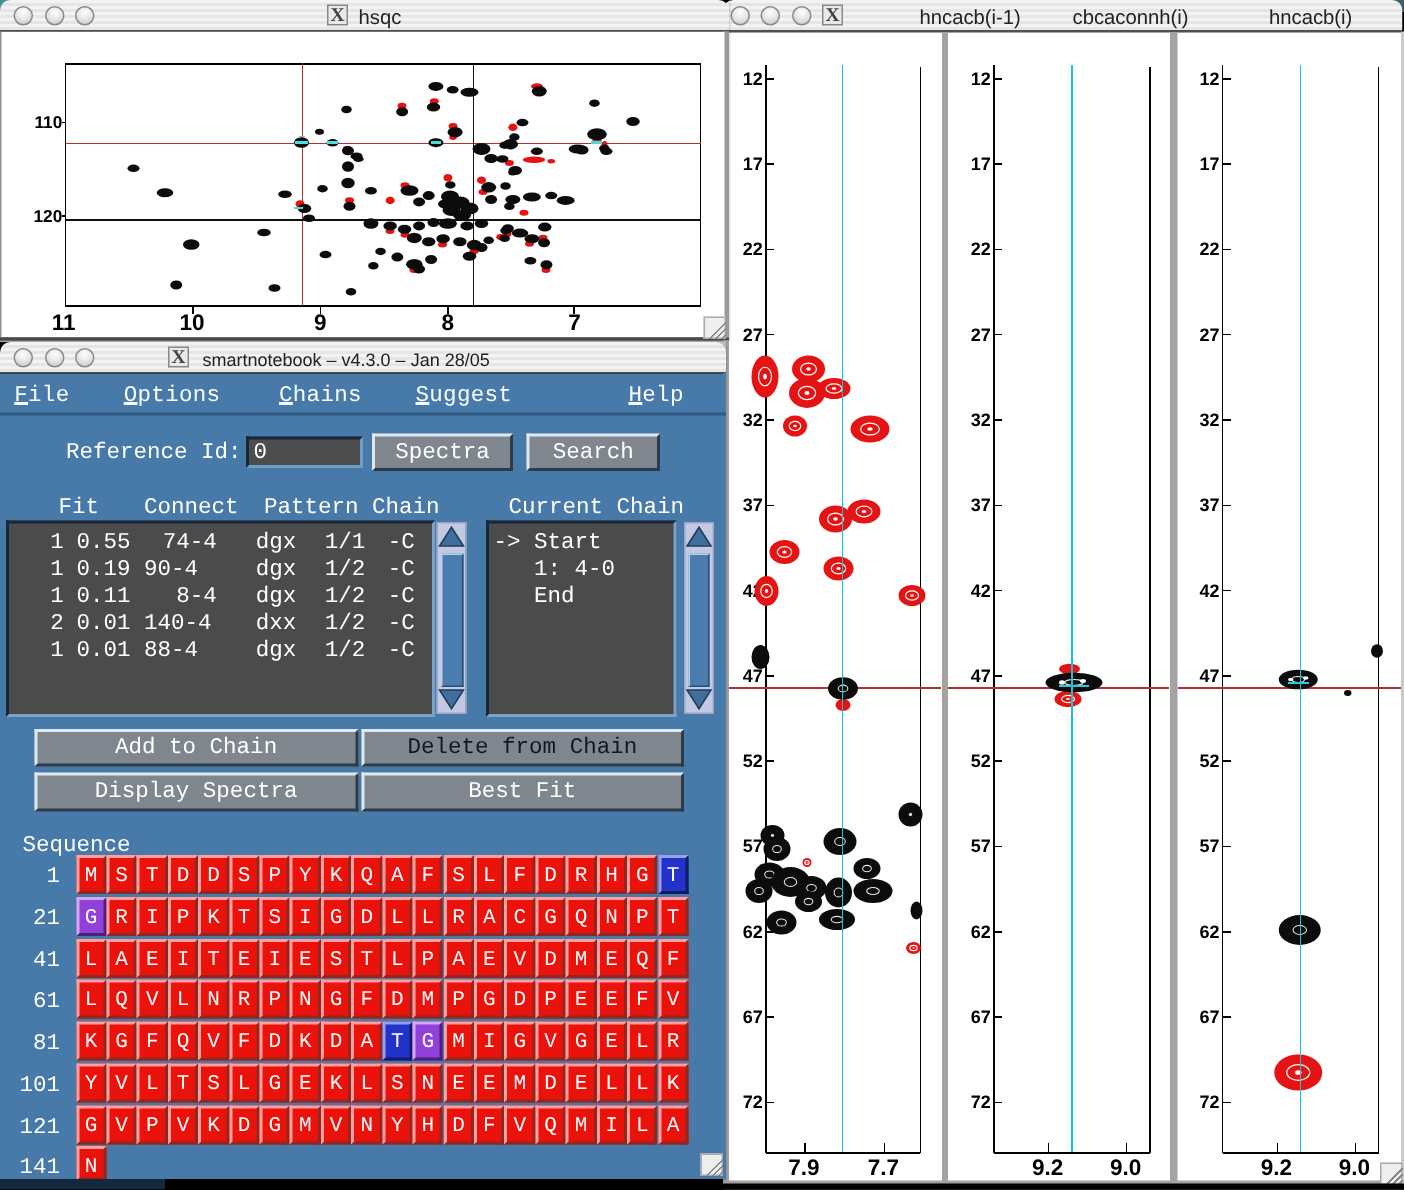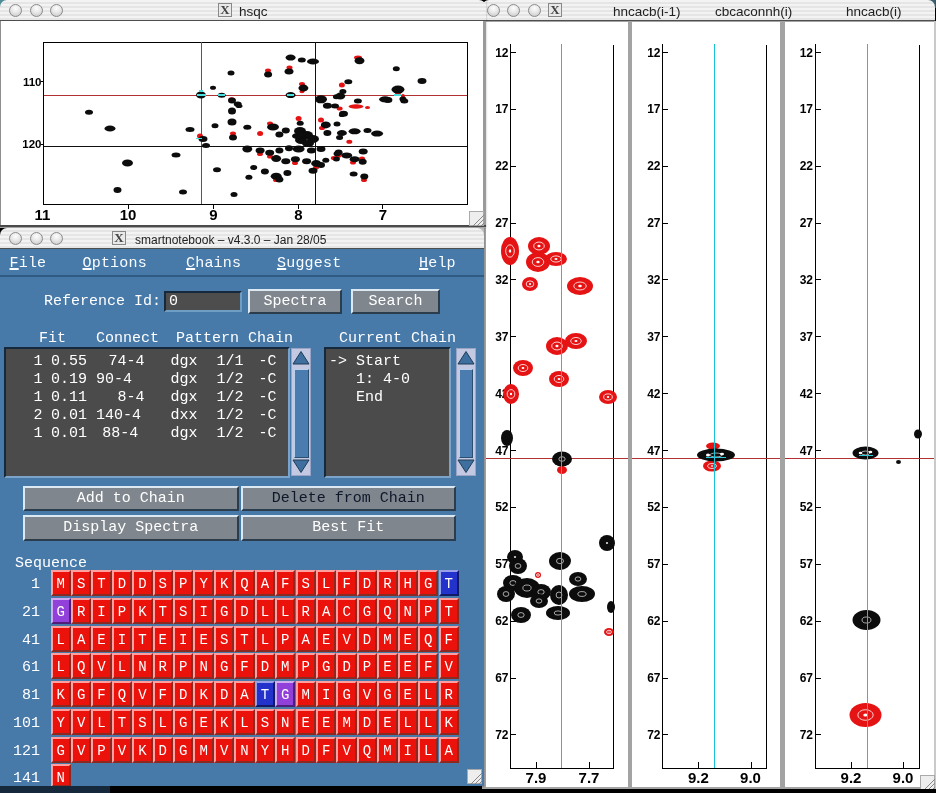--- a/index.html
+++ b/index.html
@@ -500,21 +500,21 @@
       <span style="position:absolute;left:24px;width:18.5px;text-align:right">2</span>
       <span style="position:absolute;left:51px">0.01</span>
       <span style="position:absolute;left:96px;width:48.5px;text-align:left">140-4</span>
       <span style="position:absolute;left:170.5px">dxx</span>
       <span style="position:absolute;left:216.5px">1/2</span>
       <span style="position:absolute;left:258.5px">-C</span>
     </div>
     <div class="lrow" style="top:196.9px">
       <span style="position:absolute;left:24px;width:18.5px;text-align:right">1</span>
       <span style="position:absolute;left:51px">0.01</span>
-      <span style="position:absolute;left:96px;width:48.5px;text-align:center">88-4</span>
+      <span style="position:absolute;left:96px;width:48.5px;text-align:left">88-4</span>
       <span style="position:absolute;left:170.5px">dgx</span>
       <span style="position:absolute;left:216.5px">1/2</span>
       <span style="position:absolute;left:258.5px">-C</span>
     </div>
     <div class="lrow" style="top:124.5px">
       <span style="position:absolute;left:329px">-&gt; Start</span>
     </div>
     <div class="lrow" style="top:142.6px">
       <span style="position:absolute;left:356px">1: 4-0</span>
     </div>

